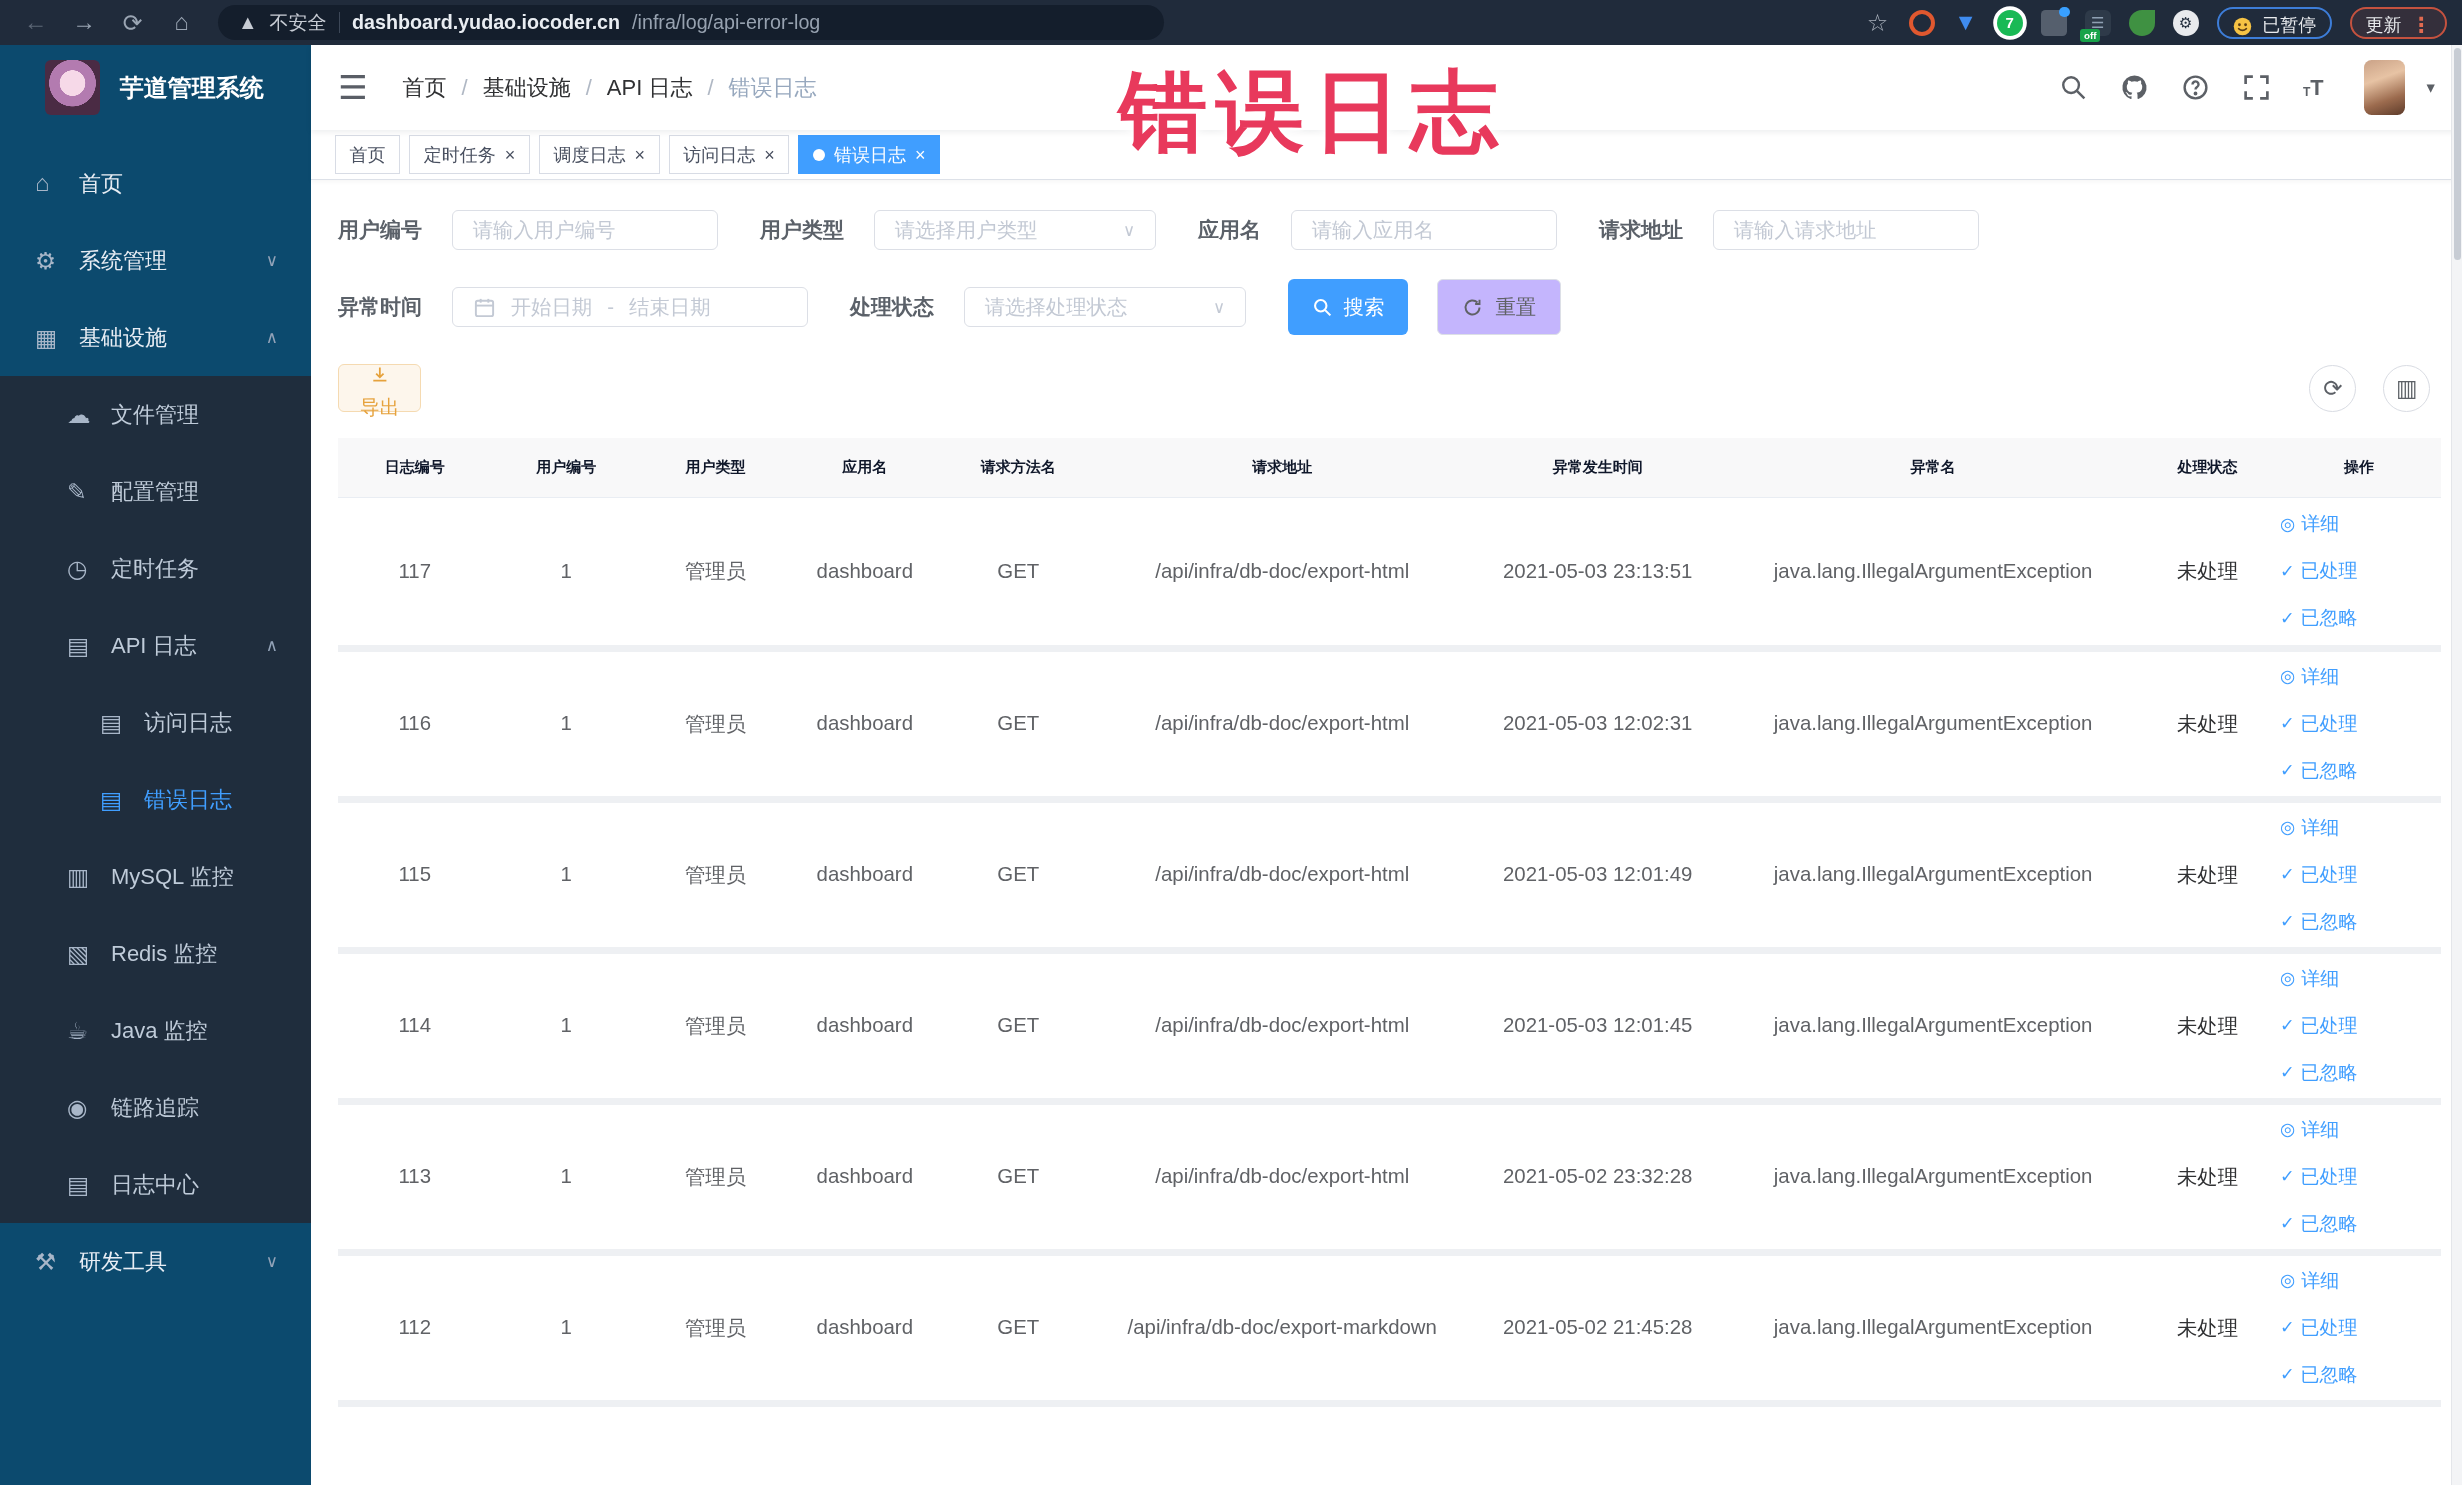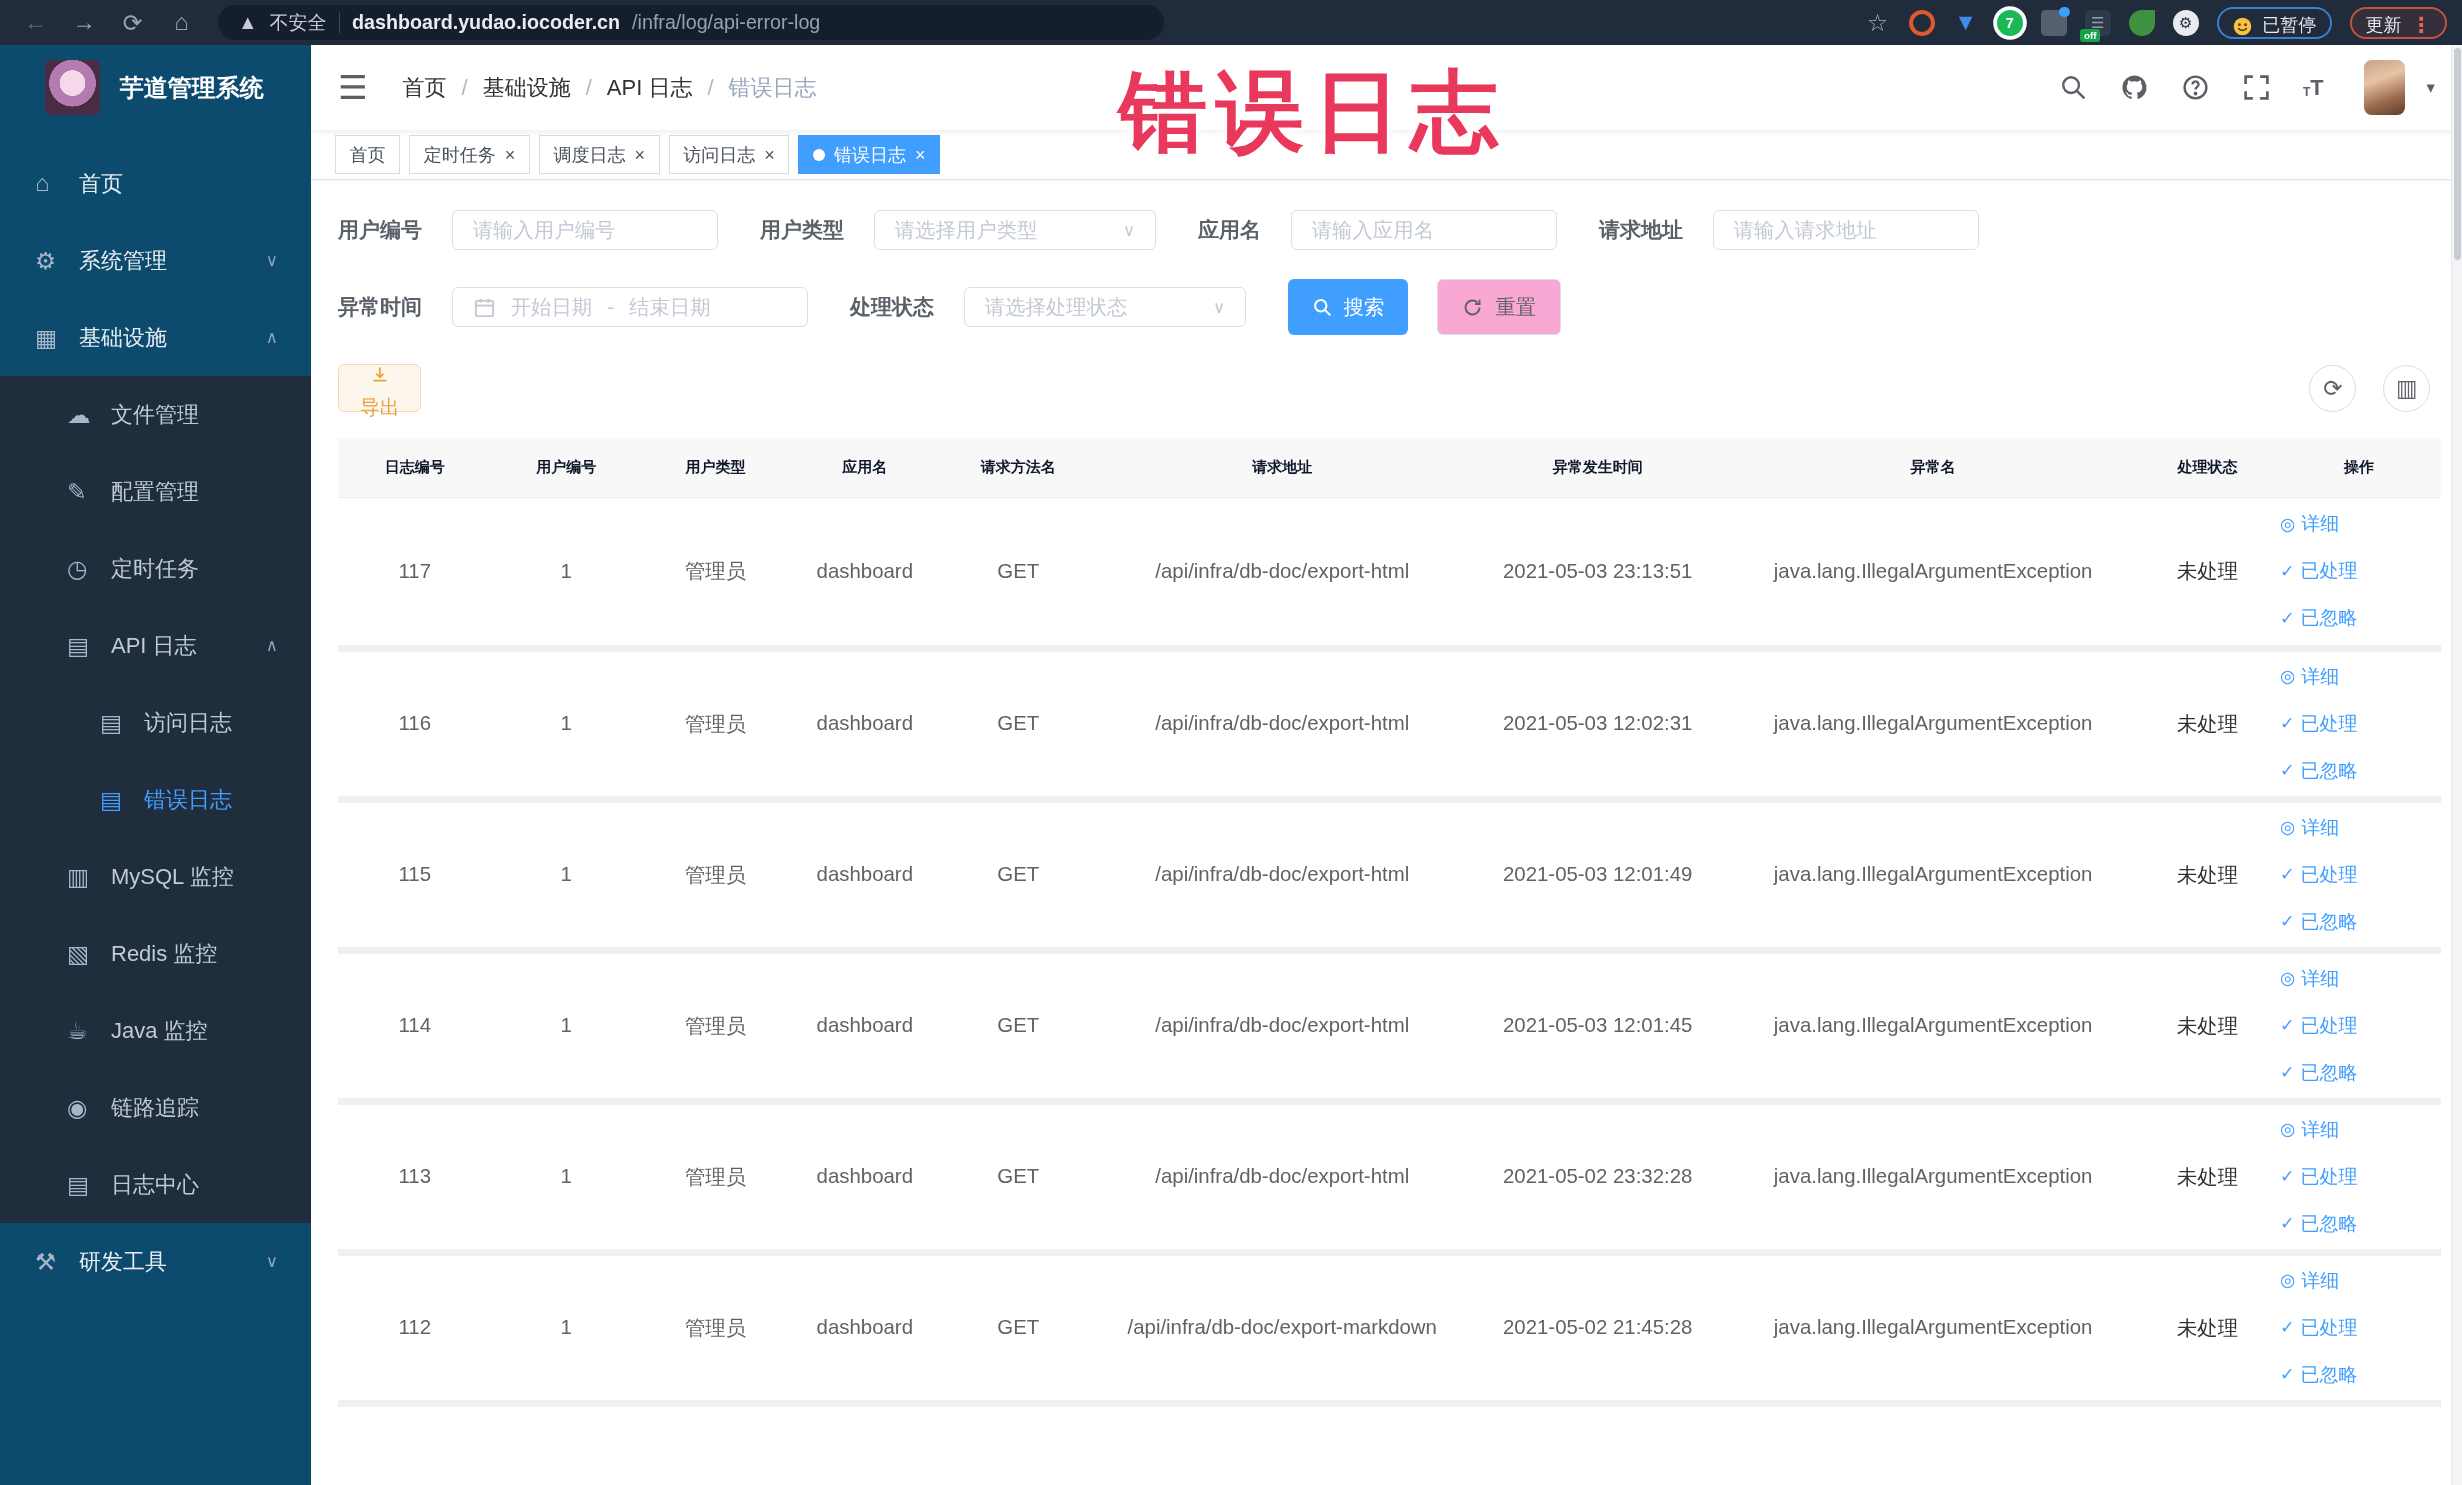--- a/index.html
+++ b/index.html
@@ -95,21 +95,21 @@
   .fdate{ width:356px; gap:15px; cursor:pointer;}
   .ph{ color:#c3c9d4; white-space:nowrap;}
   .chev{ color:#c3c9d4; font-size:16.7px;}
   .calicon{ width:23px; height:23px; color:#c3c9d4; flex:0 0 auto;}
   .calicon svg{ width:100%; height:100%; display:block;}
   .btn{ height:56px; border-radius:6px; font-size:20.4px; display:inline-flex; align-items:center;
     gap:10.6px; cursor:pointer; border:none; padding:0 24px; white-space:nowrap;}
   .btn .bicon{ width:21px; height:21px;}
   .btn .bicon svg{ width:100%; height:100%; display:block;}
   .btn-search{ background:#409eff; color:#fff; margin-right:29px;font-family:Liberation Mono, monospace;}
-  .btn-reset{ background:#f9a8d4; color:#606266; border:1.5px solid #dcdfe6;gap:12px;}
+  .btn-reset{ background:#c4b5fd; color:#606266; border:1.5px solid #dcdfe6;gap:12px;}
   .export-row{ display:flex; align-items:center; justify-content:space-between; margin-bottom:26px;}
   .btn-export{ height:48px; padding:0 21px; font-size:19.7px; background:#fdf6ec;
     border:1.5px solid #f5dab1; color:#e6a23c; border-radius:6px; display:inline-flex;
     align-items:center; gap:9px; cursor:pointer;flex-direction:column;}
   .circle-btns{ display:flex; gap:27px; margin-right:10.6px;}
   .cbtn{ width:47px; height:47px; border-radius:50%; border:1.5px solid #d9dce3; background:#fff;
     color:#5c6066; font-size:23px; display:flex; align-items:center; justify-content:center; cursor:pointer;}
 
   table{ width:100%; border-collapse:collapse; table-layout:fixed;}
   thead th{ height:59px; background:#f8f8f9; color:#0f172a; font-size:15px; font-weight:700;

